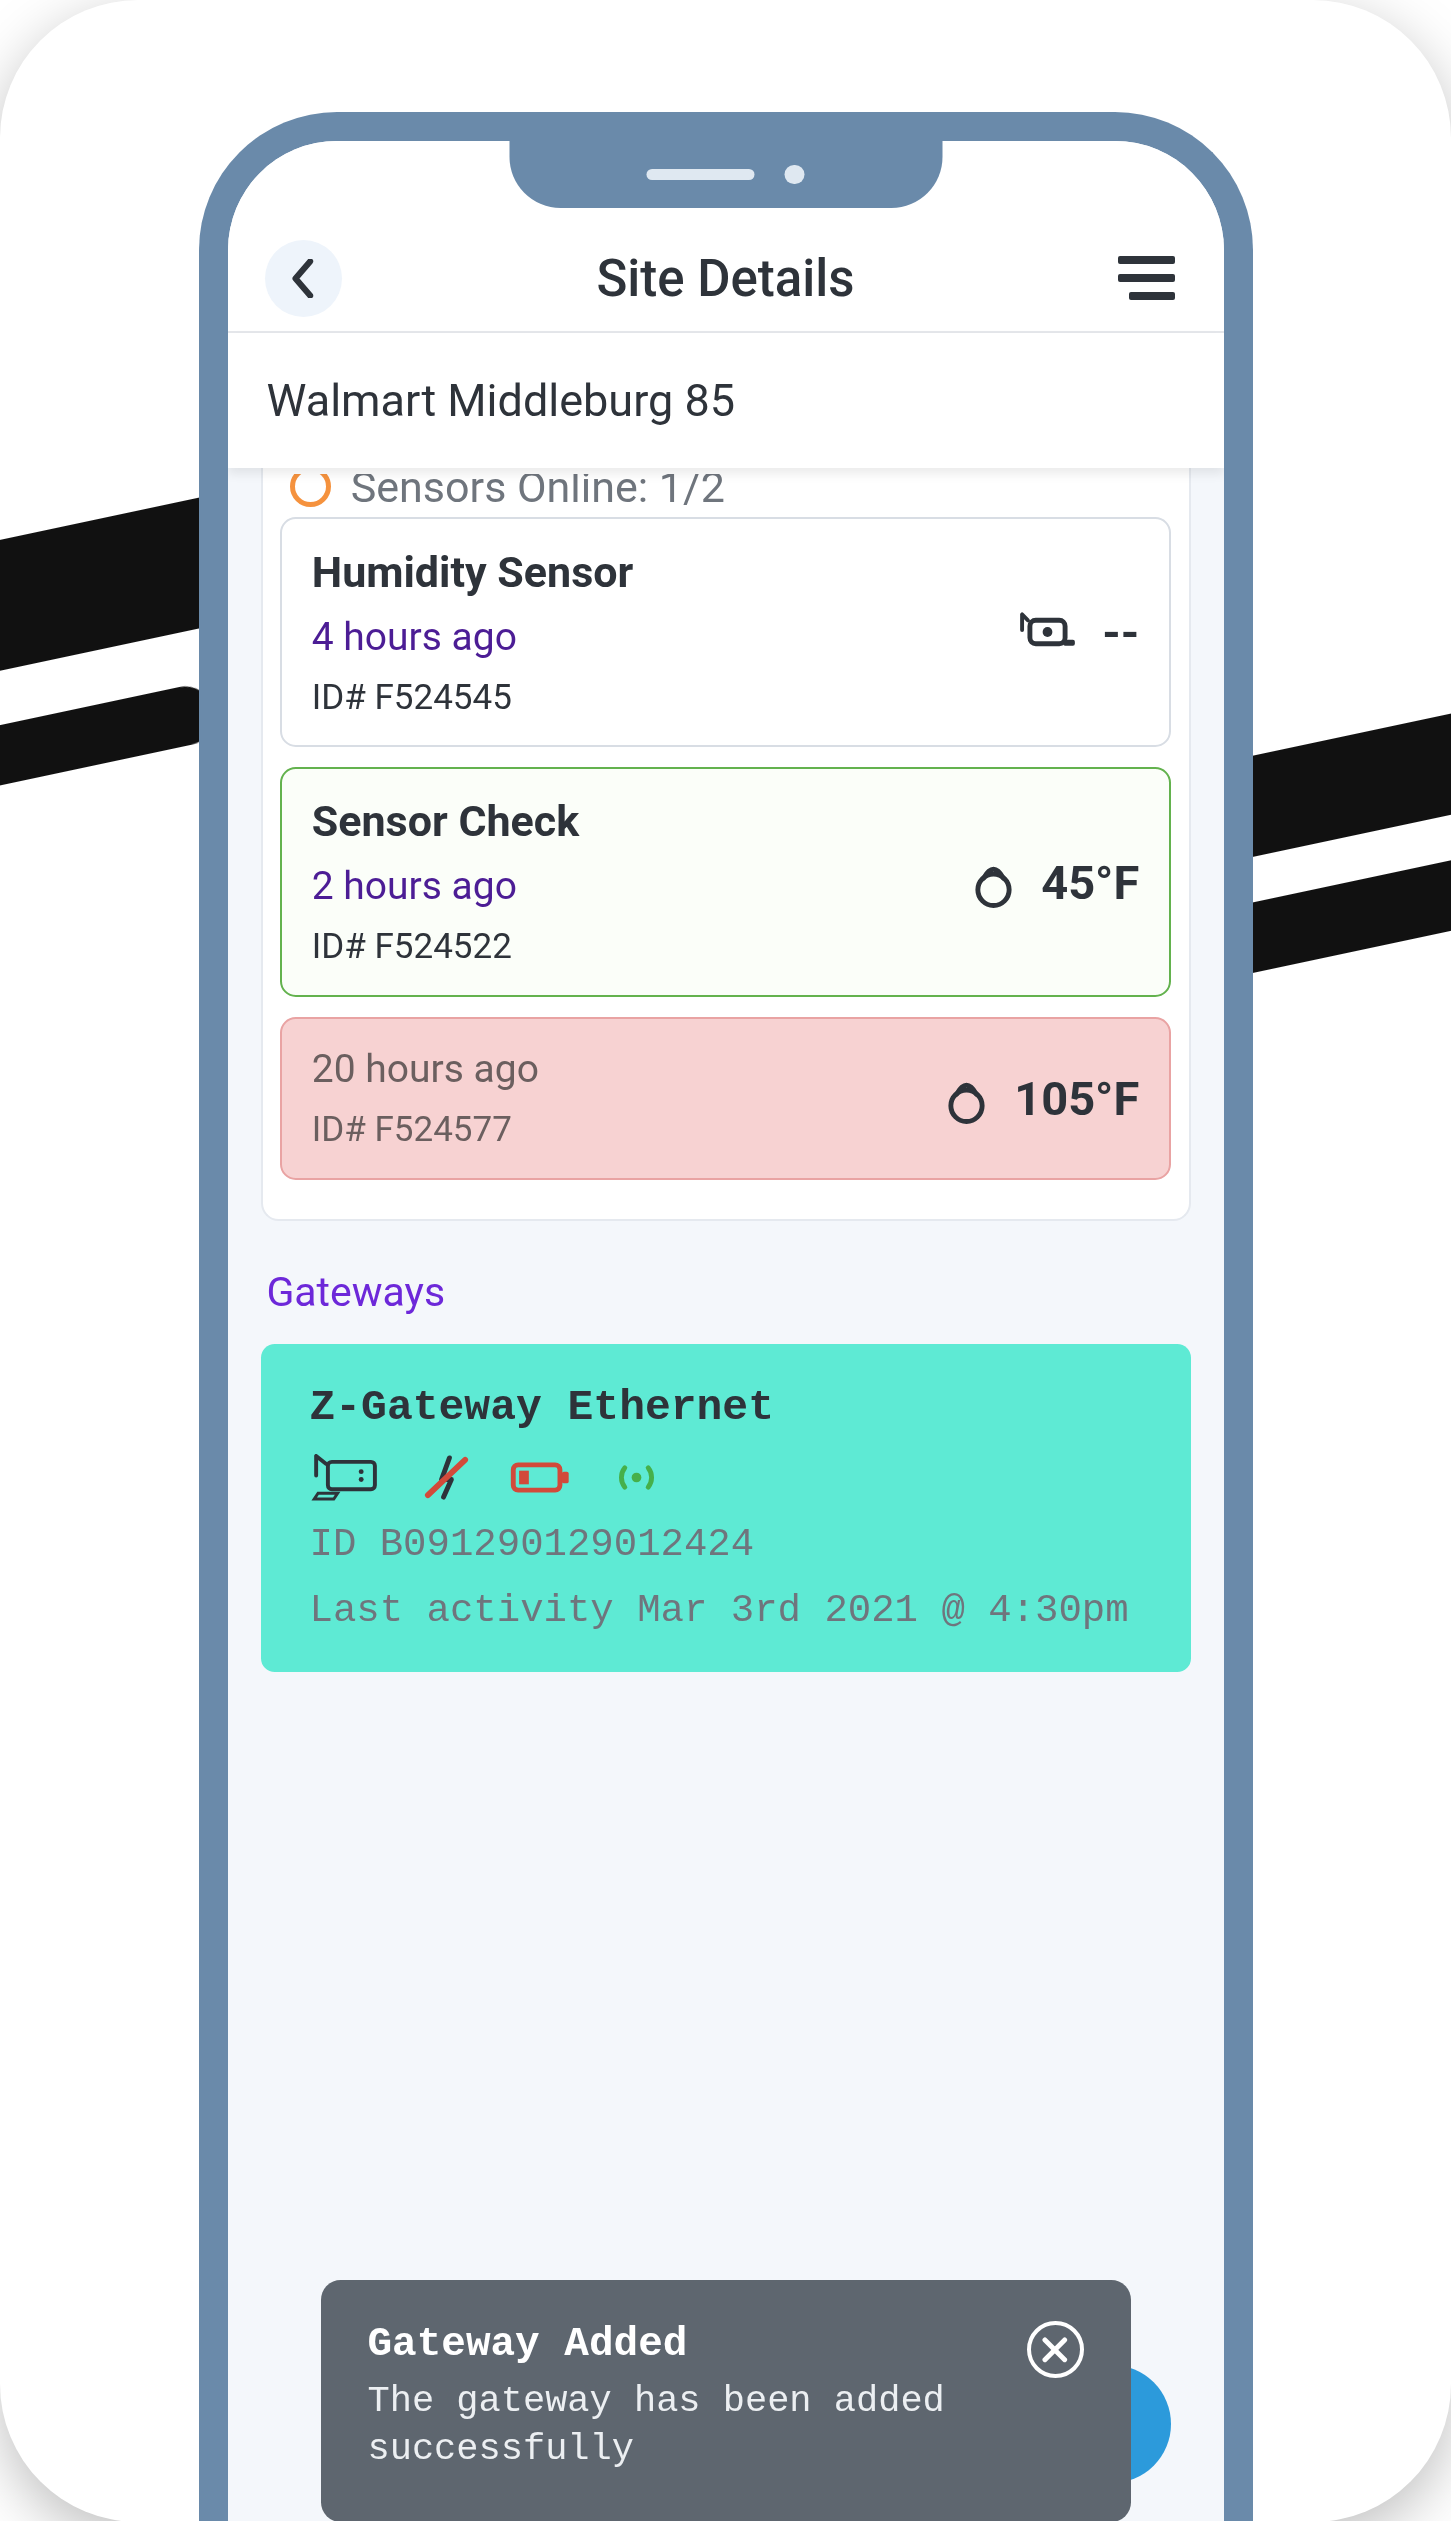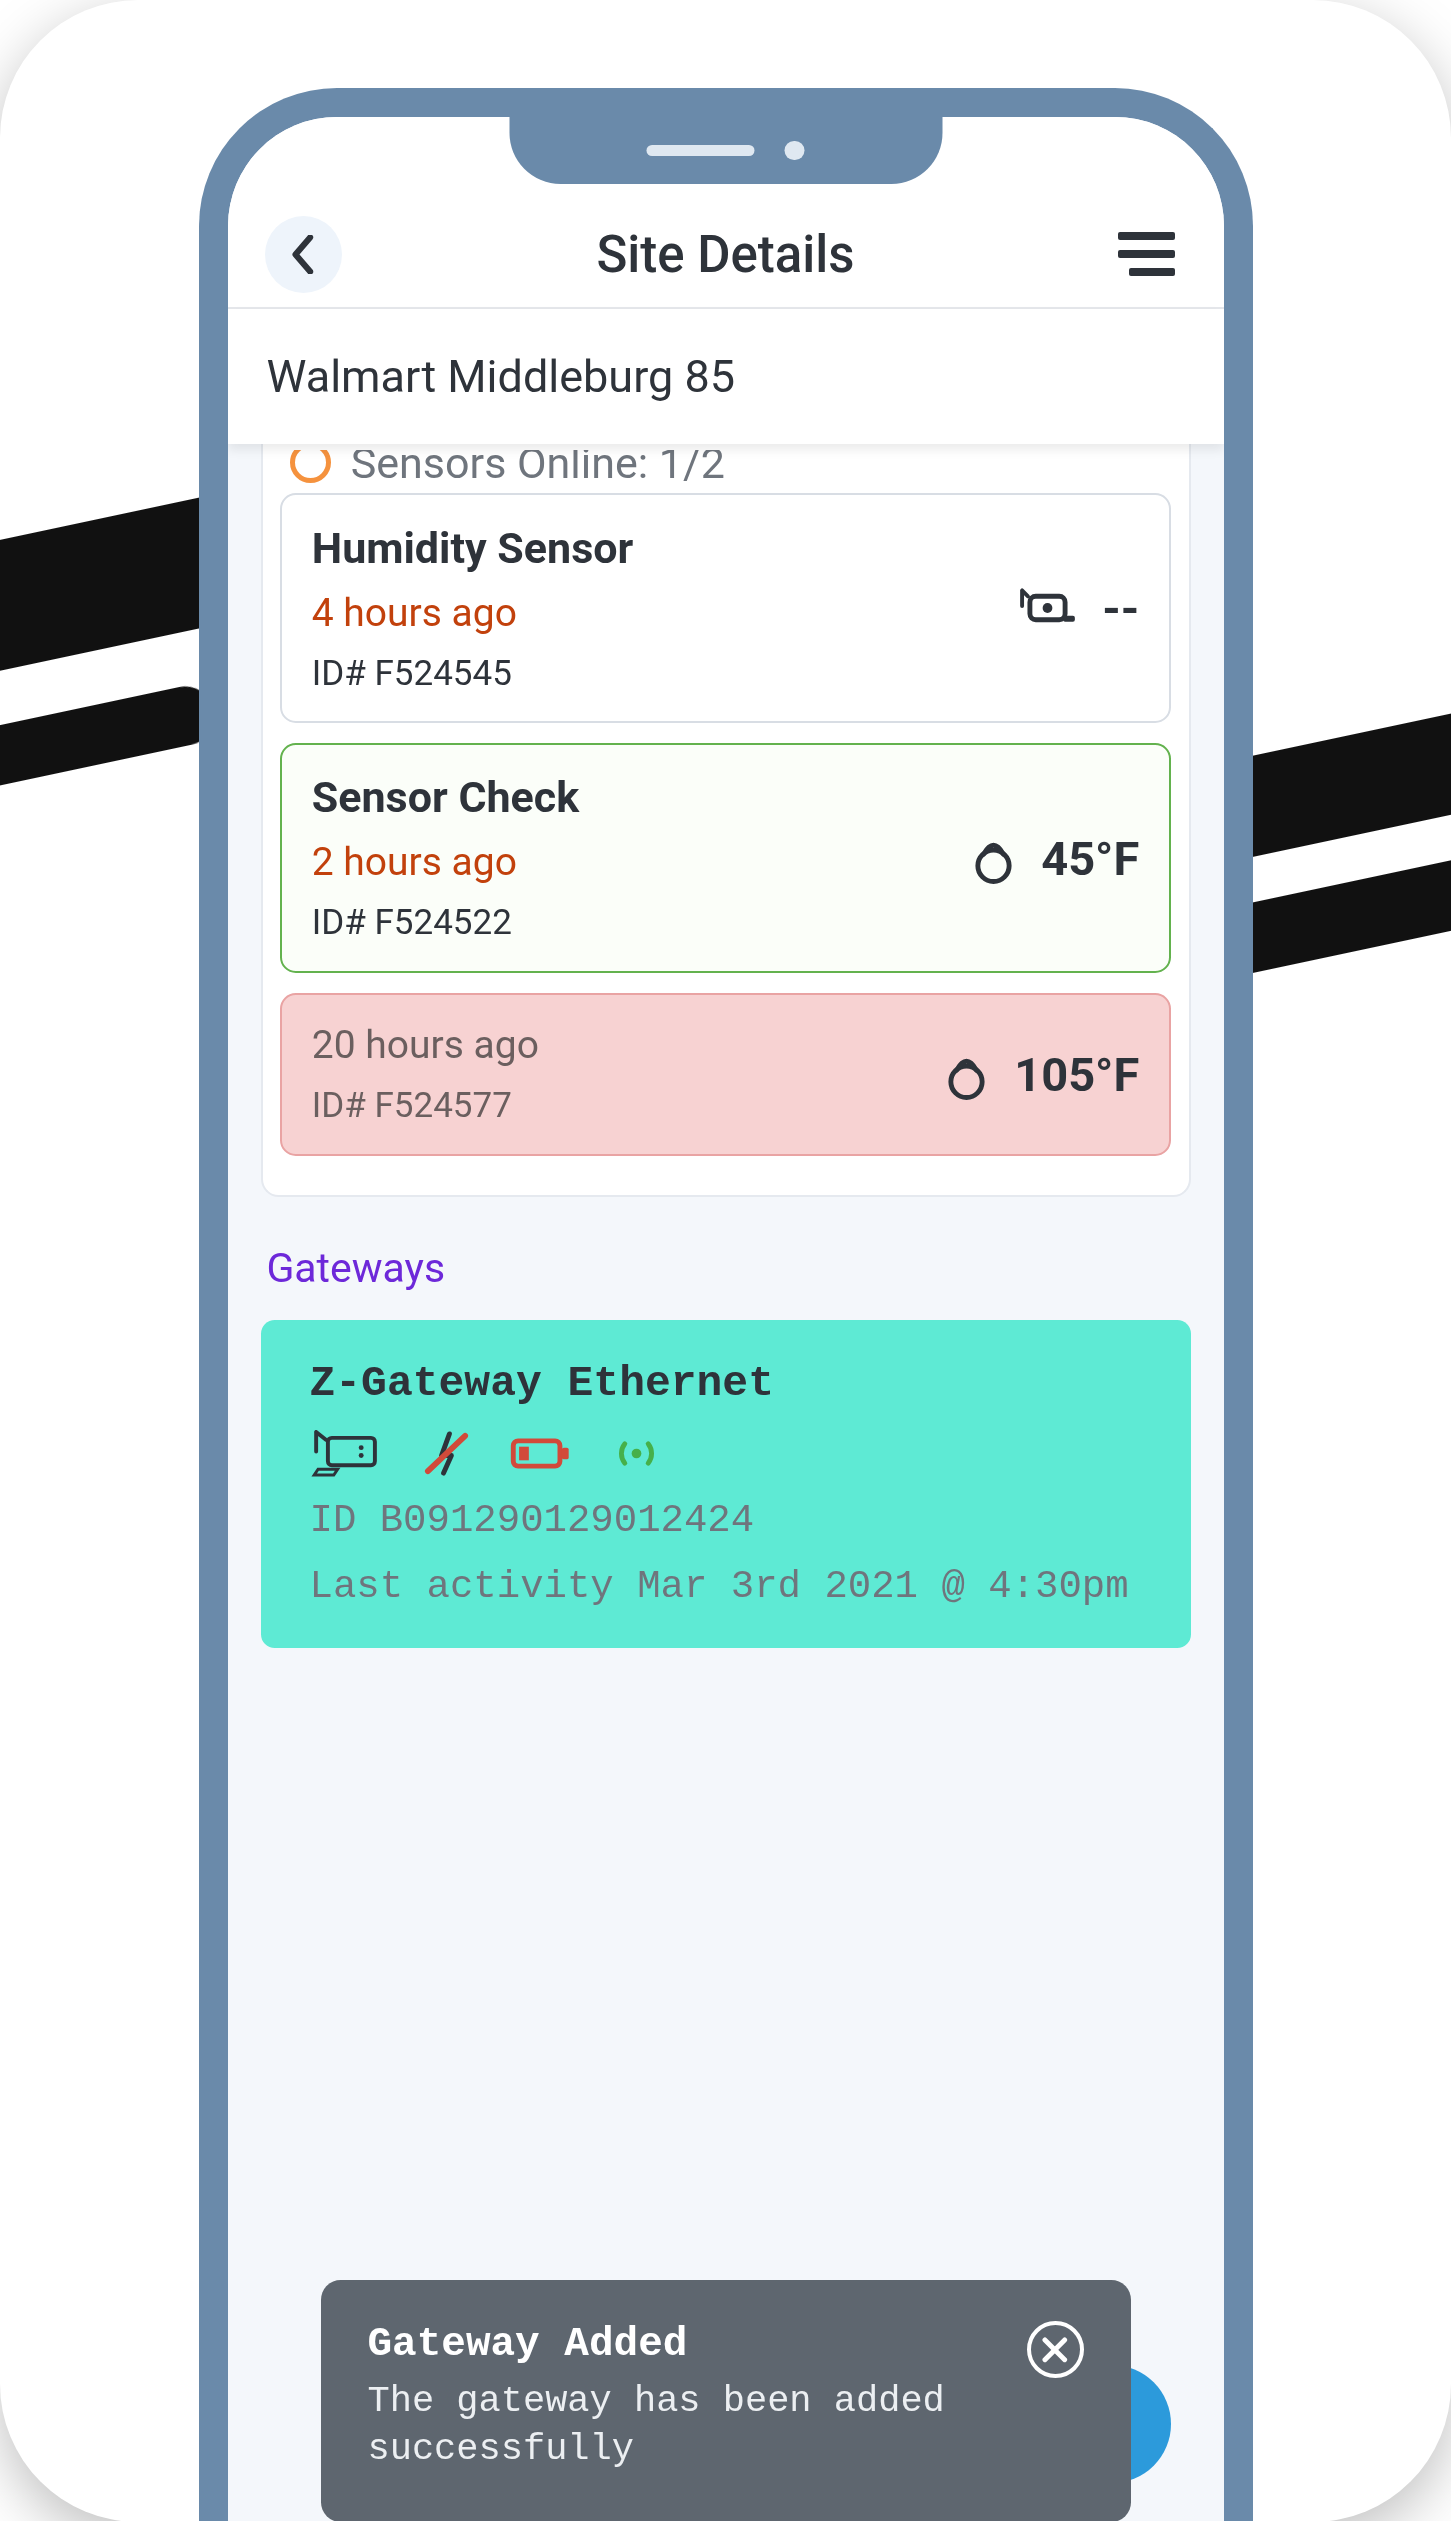--- a/index.html
+++ b/index.html
@@ -14,21 +14,21 @@
   .outer-card {
     position: relative;
     width: 1451px;
     height: 2522px;
     background: #ffffff;
     border-radius: 138px;
     box-shadow: 0 17.7px 59px rgba(0,0,0,0.25);
     overflow: hidden;
     display: flex;
     justify-content: center;
-    padding-top: 88px;
+    padding-top: 112px;
   }
   
   .smear { position:absolute; background:#111; transform:rotate(-12deg); filter:blur(0.5px); z-index:0;}
   .smear.s1 { left:-118px; top:512px; width:512px; height:128px; border-radius:39px;}
   .smear.s2 { right:-118px; top:744px; width:512px; height:99px; border-radius:39px;}
   .smear.s3 { right:-79px; top:882px; width:355px; height:69px; border-radius:29.6px;}
   .smear.s4 { left:-59px;  top:709px; width:276px; height:59px; border-radius:29.6px;}
 
   
   .phone {
@@ -72,21 +72,21 @@
 
   .sensors-panel { background:#ffffff; border:2px solid #e5e9ef; border-top:none; border-radius:0 0 17.7px 17.7px; padding:9.9px 17.7px 19.7px; margin-bottom:47px;}
   .cut-row { display:flex; align-items:center; gap:19.7px; padding:0 9.9px 17.7px 9.9px; color:#6f757d; font-size:43px; overflow:hidden; height:43px; margin-top:-3.9px;}
   .ring { width:41px; height:41px; border:5.9px solid #f5923e; border-radius:50%; flex:none;}
 
   .sensor-card { border:2px solid #d8dde4; border-radius:15.8px; padding:27.6px 29.6px; margin-bottom:19.7px; display:flex; flex-direction:column; gap:17px; position:relative;}
   .sensor-card.green  { border-color:#63b24e; background:#fbfef9;}
   .sensor-card.red    { border-color:#e9a3a3; background:#f7d2d2;}
   .sensor-card.red .sc-id, .sensor-card.red .sc-ago { color:#6b5f5f;}
   .sc-title { font-size:43px; font-weight:700; color:#2e333a;}
-  .sc-ago   { font-size:39px; color:#c2410c;}
+  .sc-ago   { font-size:39px; color:#4c1d95;}
   .sc-id    { font-size:35px; color:#2e333a;}
   .sc-right { position:absolute; right:29.6px; top:50%; transform:translateY(-50%); display:flex; align-items:center; gap:25.6px;}
   .sc-val { font-size:47px; font-weight:700; color:#2e333a;}
   .ico { display:inline-flex; }
 
   .section-label { font-size:41px; color:#6d28d9; margin:0 5.9px 27.6px;}
 
   .gateway-card { background:#5eead4; border-radius:13.8px; padding:39px 39px 39px 49px; display:flex; flex-direction:column; gap:22px;font-family:Liberation Mono, monospace; }
   .gw-title { font-size:43px; font-weight:700; color:#2e333a;}
   .gw-icons { display:flex; gap:39px; align-items:center;}

